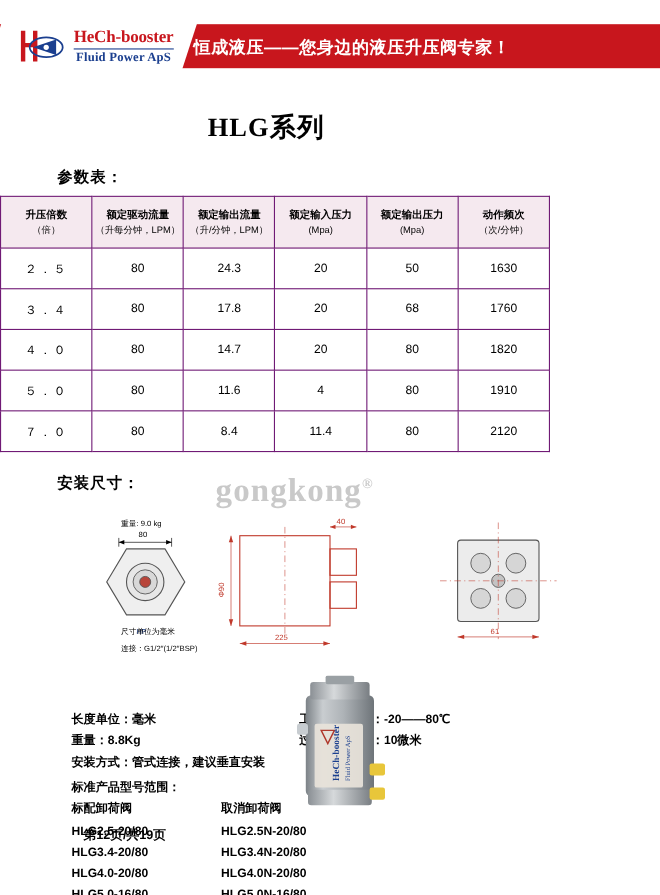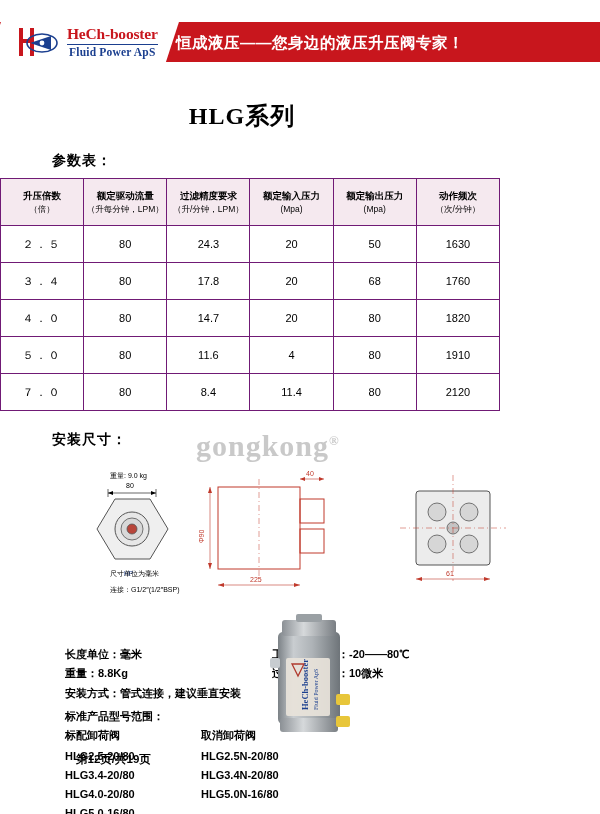--- a/index.html
+++ b/index.html
@@ -270,21 +270,21 @@
         <tr>
           <th>
             <span>升压倍数</span>
             <span class="sub">（倍）</span>
           </th>
           <th>
             <span>额定驱动流量</span>
             <span class="sub">（升每分钟，LPM）</span>
           </th>
           <th>
-            <span>过滤精度要求</span>
+            <span>额定输出流量</span>
             <span class="sub">（升/分钟，LPM）</span>
           </th>
           <th>
             <span>额定输入压力</span>
             <span class="sub">(Mpa)</span>
           </th>
           <th>
             <span>额定输出压力</span>
             <span class="sub">(Mpa)</span>
           </th>
@@ -420,20 +420,21 @@
         <div class="col">
           <div>HLG2.5-20/80</div>
           <div>HLG3.4-20/80</div>
           <div>HLG4.0-20/80</div>
           <div>HLG5.0-16/80</div>
 
         </div>
         <div class="col">
           <div>HLG2.5N-20/80</div>
           <div>HLG3.4N-20/80</div>
+          <div>HLG4.0N-20/80</div>
           <div>HLG5.0N-16/80</div>
 
         </div>
       </div>
     </div>
   </div>
 
   <svg class="photo" viewBox="0 0 120 132">
     <defs>
       <linearGradient id="bodyGrad" x1="0" y1="0" x2="1" y2="0">

